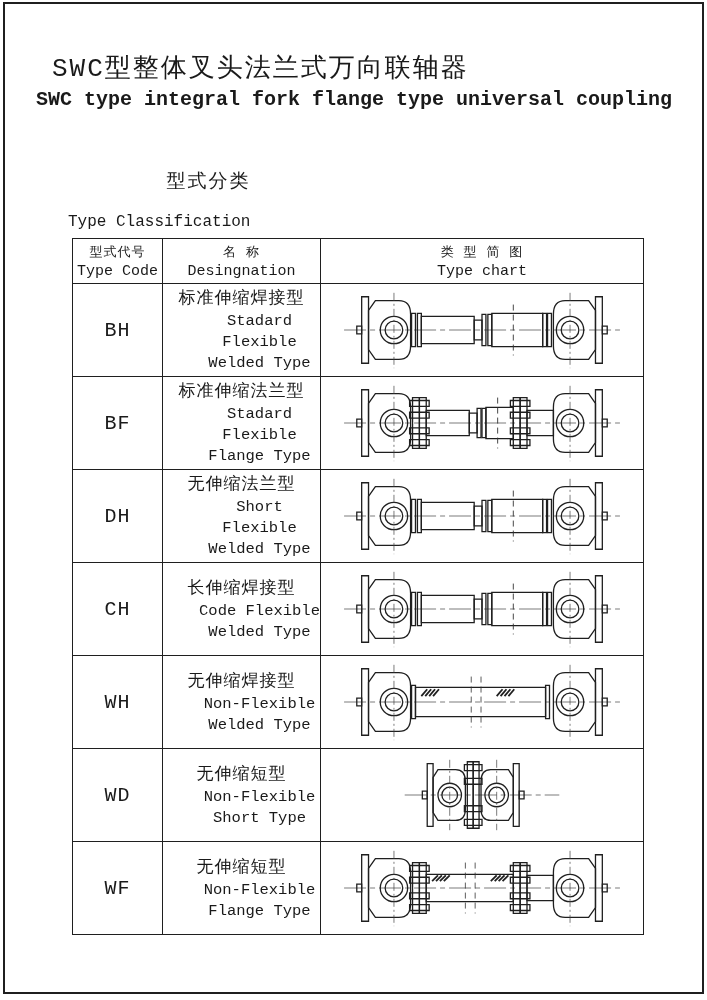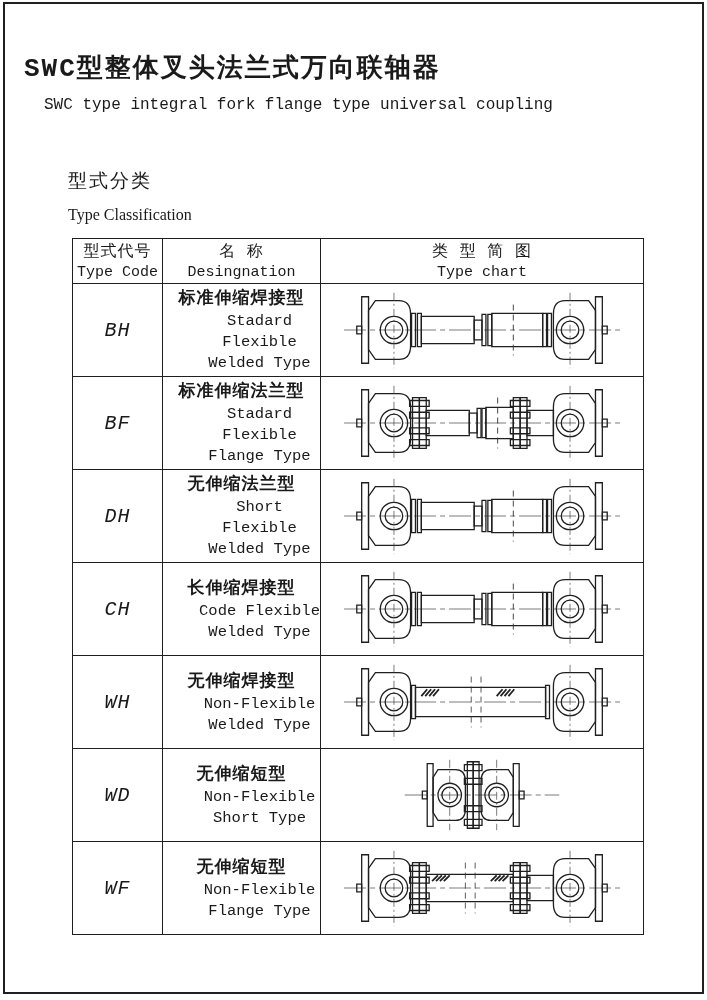--- a/index.html
+++ b/index.html
@@ -2,37 +2,37 @@
 <html><head>
 <meta charset="utf-8">
 <style>
   html,body{margin:0;padding:0;}
   body{
     width:707px;height:1000px;background:#ffffff;position:relative;overflow:hidden;
     font-family:"Liberation Mono","DejaVu Sans",monospace;color:#1a1a1a;
     -webkit-font-smoothing:antialiased;
   }
   .frame{position:absolute;left:3px;top:2px;right:3px;bottom:6px;border:2px solid #1f1f1f;pointer-events:none;}
-  .title-cn{position:absolute;left:24px;top:50px;font-size:26px;letter-spacing:2px;font-weight:bold;margin:0;}
-  .title-en{position:absolute;left:36px;top:88px;font-size:16px;font-weight:normal;margin:8px;white-space:nowrap;}
-  .section{position:absolute;left:68px;top:168px;}
+  .title-cn{position:absolute;left:52px;top:50px;font-size:26px;letter-spacing:2px;font-weight:normal;margin:0;}
+  .title-en{position:absolute;left:36px;top:88px;font-size:20px;font-weight:bold;margin:0;white-space:nowrap;}
+  .section{position:absolute;left:68px;top:168px;text-align:right;}
   .section-cn{font-size:19px;letter-spacing:2px;}
-  .section-en{font-size:16px;margin-top:12px;font-family:Liberation Serif, serif;}
+  .section-en{font-size:16px;margin-top:19px;}
   table.cls{
     position:absolute;left:72px;top:238px;border-collapse:collapse;table-layout:fixed;
   }
   .cls th,.cls td{border:1.5px solid #1f1f1f;padding:0;text-align:center;vertical-align:middle;font-weight:normal;}
   .cls thead tr{height:45px;}
   .cls tbody tr{height:93px;}
-  .h-cn{font-size:16px;letter-spacing:1px;}
+  .h-cn{font-size:13px;letter-spacing:1px;}
   .h-en{font-size:15px;margin-top:2px;}
-  .code-cell{font-size:20px;letter-spacing:1px;font-style:italic;}
+  .code-cell{font-size:20px;letter-spacing:1px;}
   .name-cn{font-size:17px;letter-spacing:1px;}
   .name-en{font-size:15.5px;line-height:1.35;margin-left:36px;}
-  .name-cn{margin-bottom:2px;font-weight:bold;}
+  .name-cn{margin-bottom:2px;}
   .chart-cell svg{display:block;margin:0 auto;}
   .chart-cell svg *{vector-effect:non-scaling-stroke;}
 </style>
 </head>
 <body>
 
 <div class="frame"></div>
 
 <h1 class="title-cn">SWC型整体叉头法兰式万向联轴器</h1>
 <h2 class="title-en">SWC type integral fork flange type universal coupling</h2>

